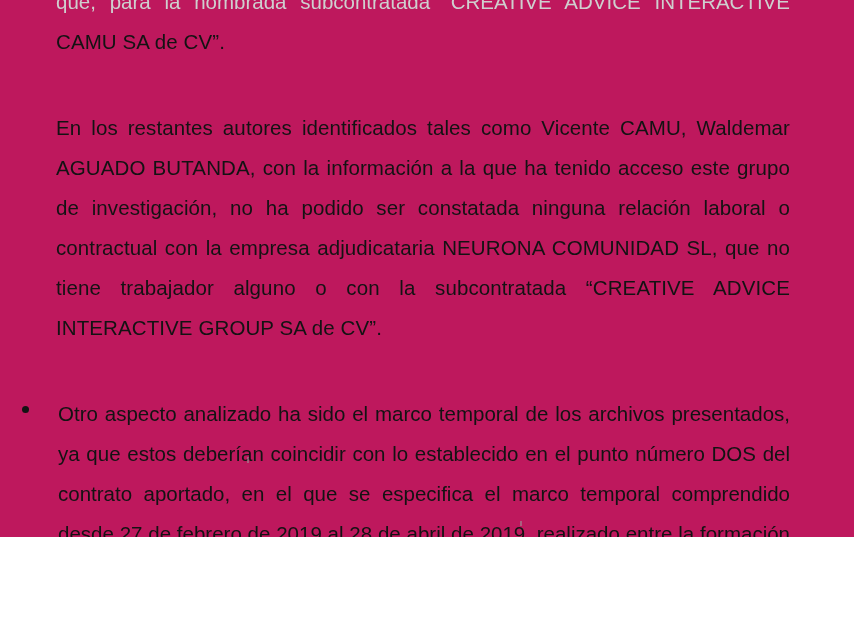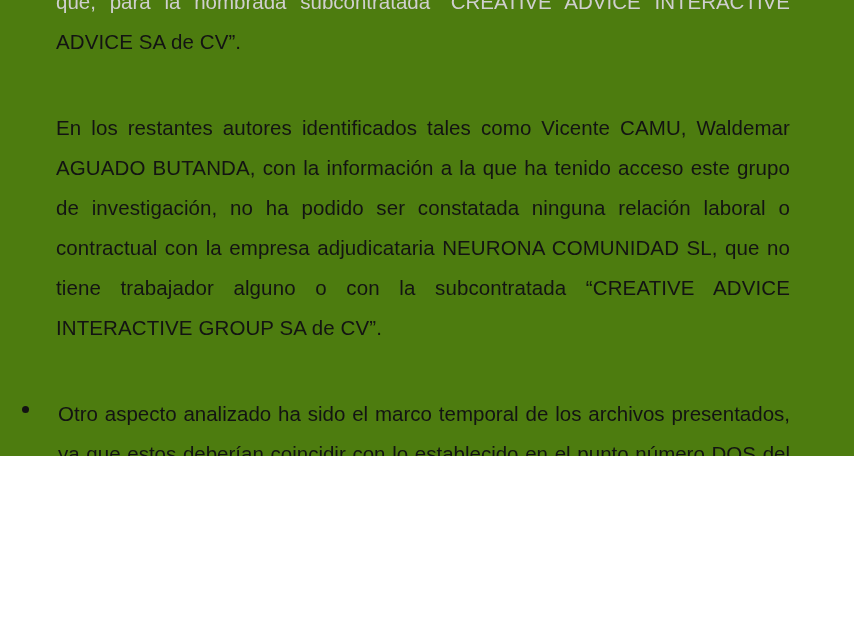--- a/index.html
+++ b/index.html
@@ -10,22 +10,22 @@
   }
 
   body {
     font-family: "Liberation Sans", sans-serif;
     color: #111111;
   }
 
   #page {
     position: relative;
     width: 854px;
-    height: 456px;
-    background: #4d7c0f;
+    height: 537px;
+    background: #be185d;
     overflow: hidden;
     box-sizing: border-box;
   }
 
   
   .doc-body {
     position: absolute;
     left: 0;
     top: -18px;
     width: 854px;
@@ -95,21 +95,21 @@
 </style>
 </head>
 <body>
 
 <div id="page">
 
   <div class="doc-body">
 
     <div class="clipped-top">que, para la nombrada subcontratada “CREATIVE ADVICE INTERACTIVE</div>
 
-    <p class="para last-natural">ADVICE SA de CV”.</p>
+    <p class="para last-natural">CAMU SA de CV”.</p>
 
     <div class="gap-lg"></div>
 
     <p class="para last-natural">En los restantes autores identificados tales como Vicente CAMU, Waldemar AGUADO BUTANDA, con la información a la que ha tenido acceso este grupo de investigación, no ha podido ser constatada ninguna relación laboral o contractual con la empresa adjudicataria NEURONA COMUNIDAD SL, que no tiene trabajador alguno o con la subcontratada “CREATIVE ADVICE INTERACTIVE GROUP SA de CV”.</p>
 
     <div class="gap-lg"></div>
 
     <div class="bullet-block">
       <span class="bullet-marker"></span>
       <div class="bullet-text last-natural">Otro aspecto analizado ha sido el marco temporal de los archivos presentados, ya que estos deberían coincidir con lo establecido en el punto número DOS del contrato aportado, en el que se especifica el marco temporal comprendido desde 27 de febrero de 2019 al 28 de abril de 2019, realizado entre la formación política y la empresa NEURONA COMUNIDAD S.L</div>

